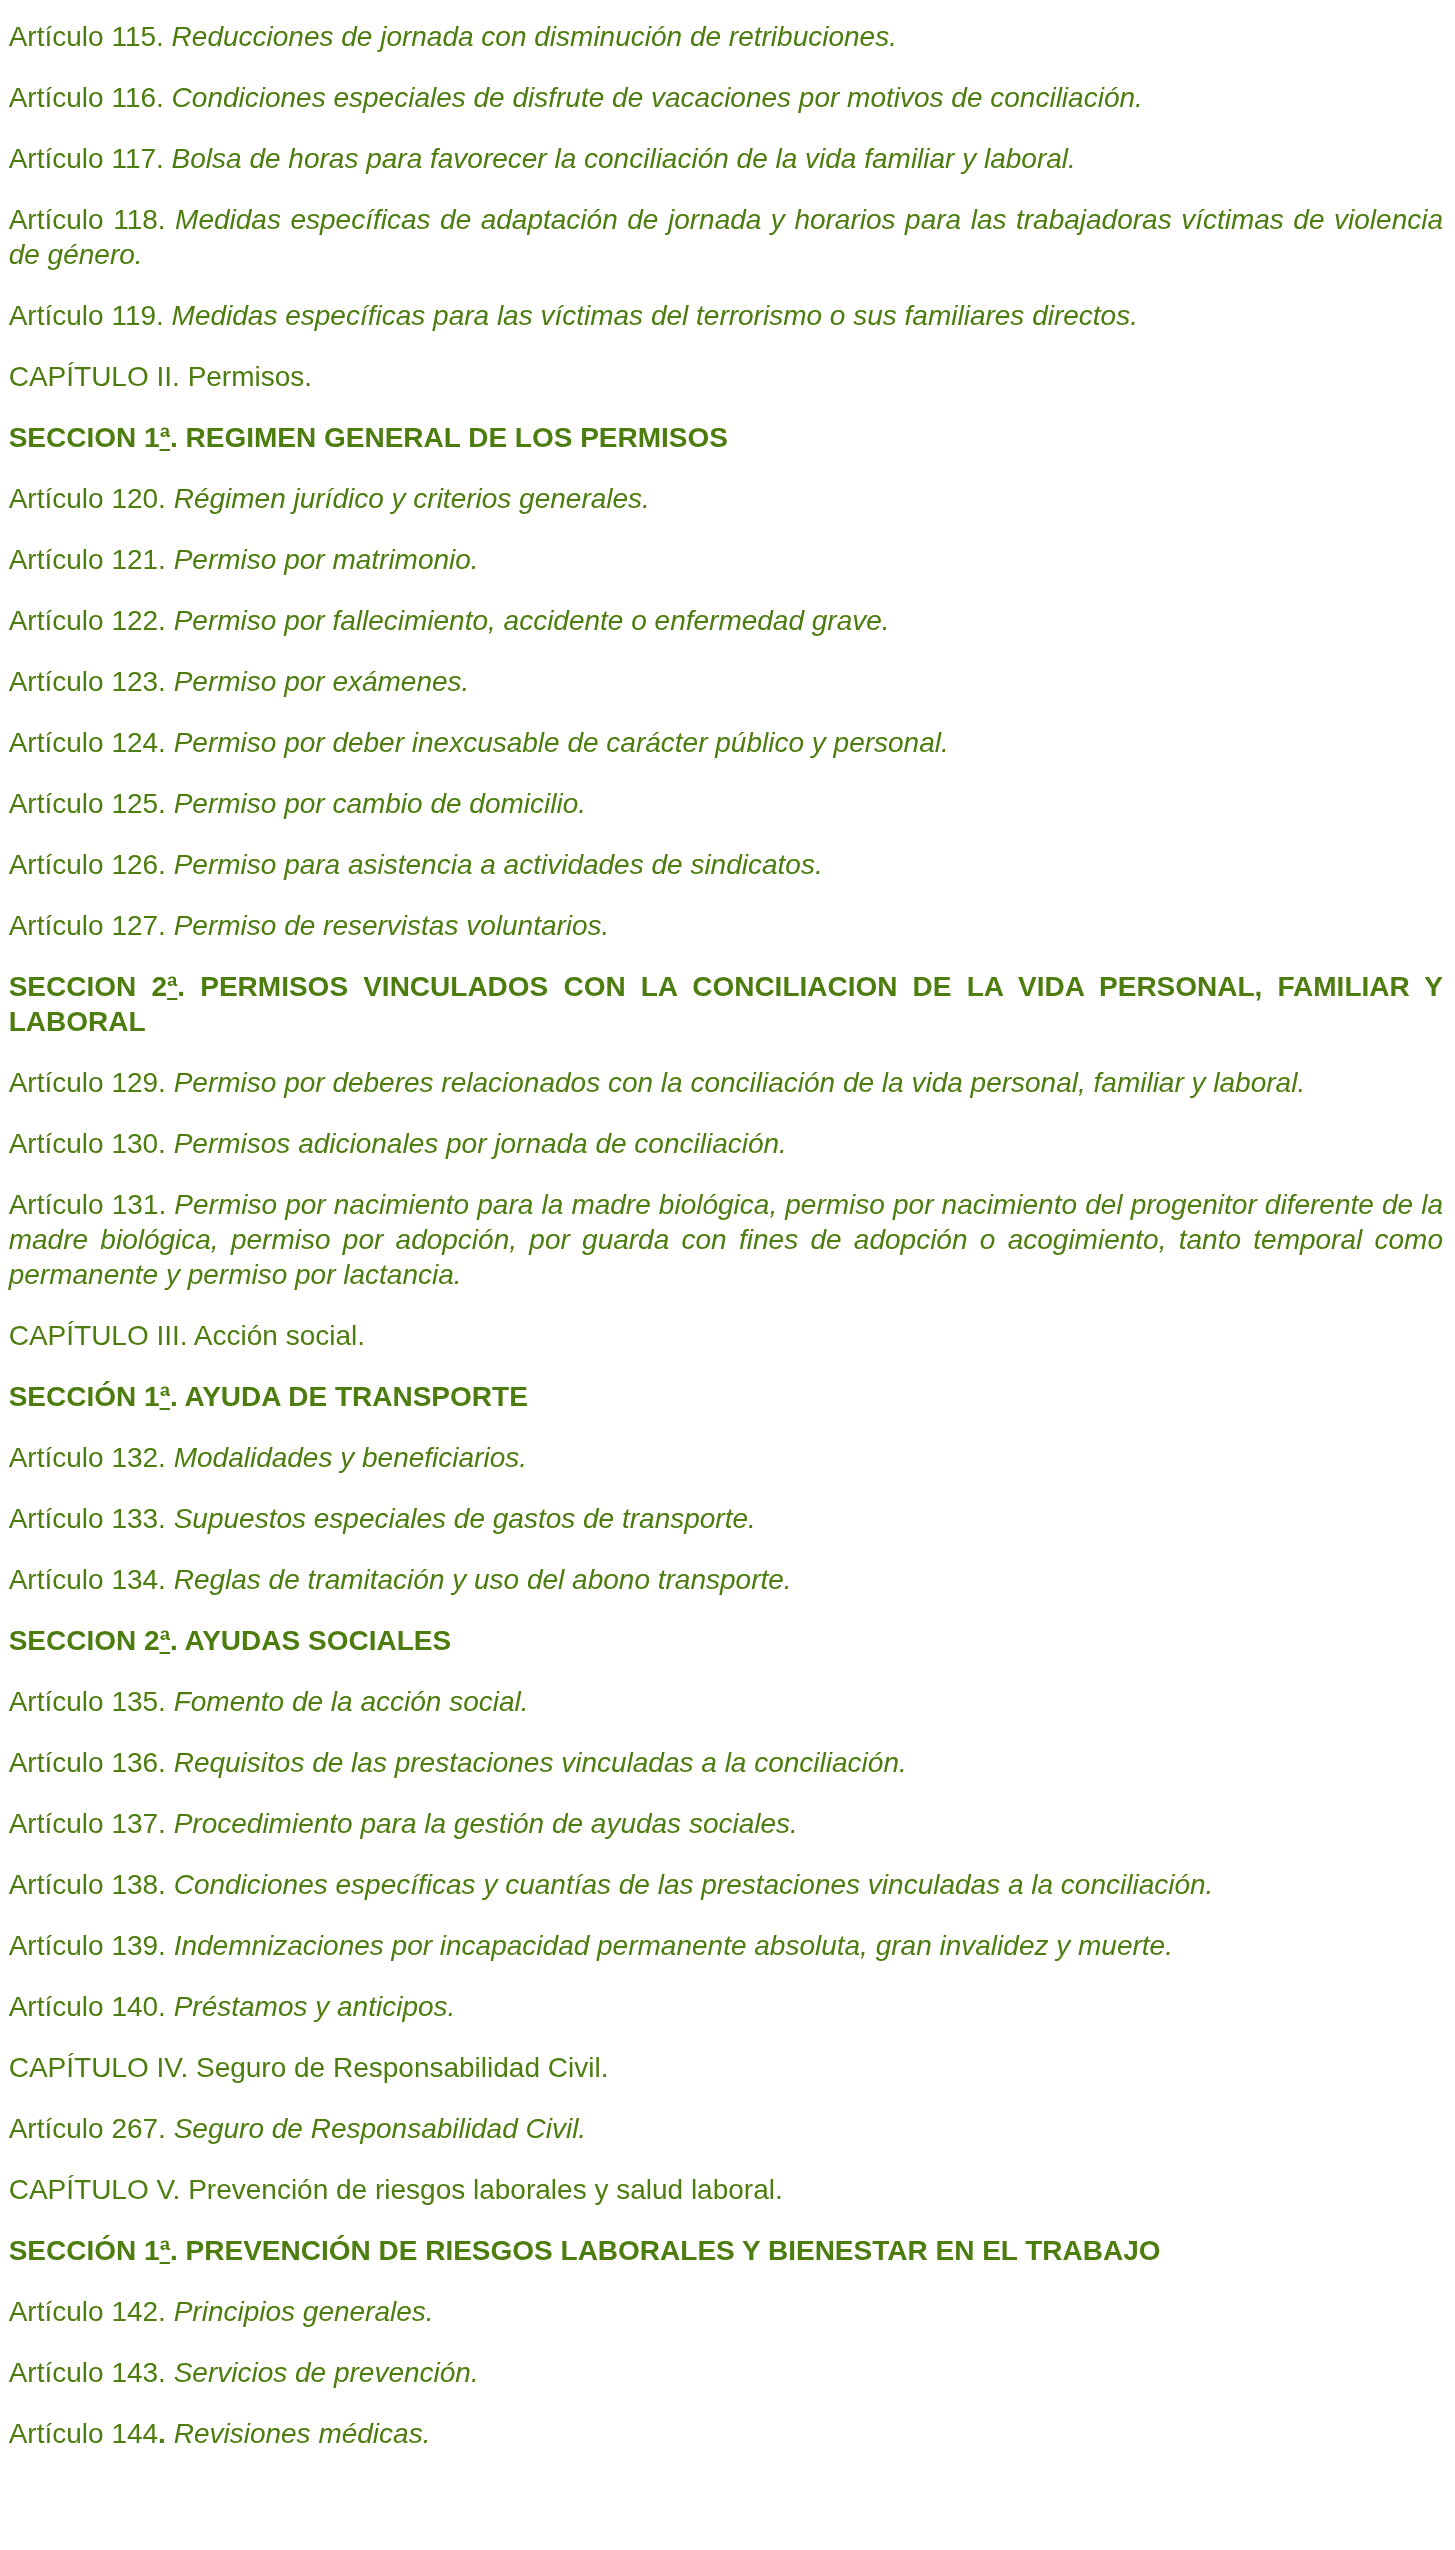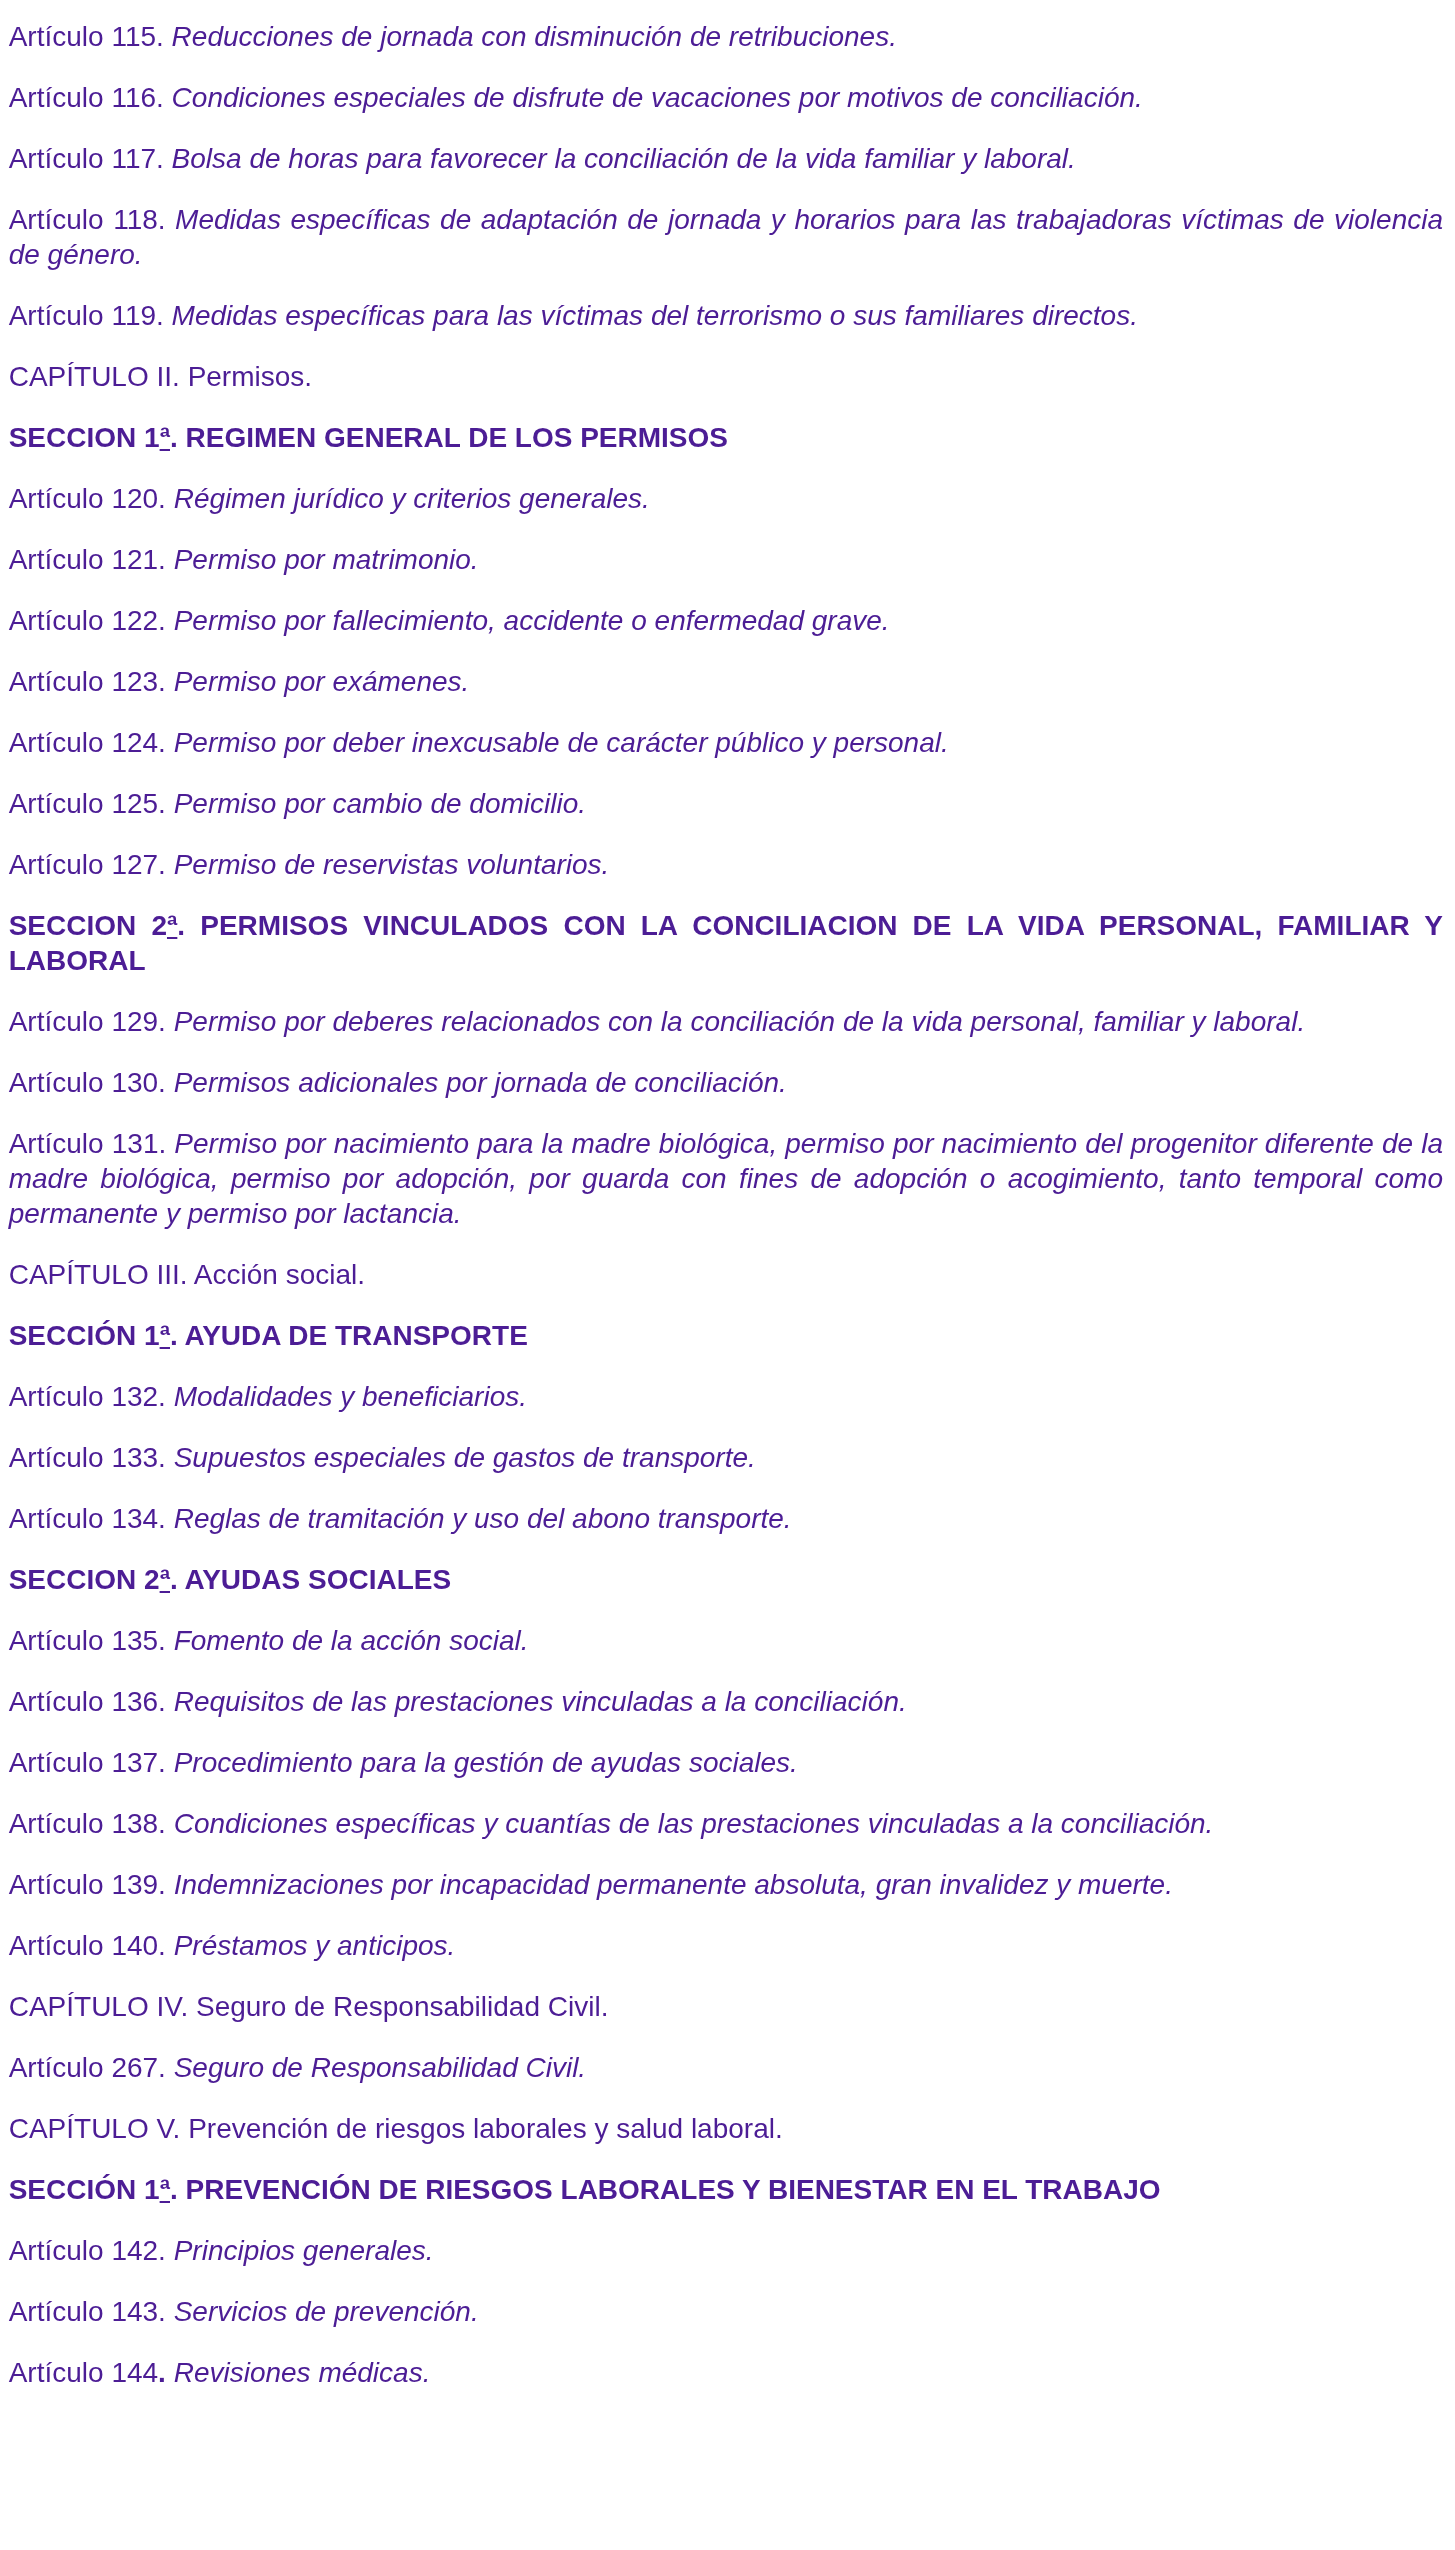--- a/index.html
+++ b/index.html
@@ -17,21 +17,21 @@
     font-family: "Liberation Sans", "DejaVu Sans", sans-serif;
   }
   .toc {
     width: 100%;
   }
   p.entry {
     margin: 0 0 26px 0;
     font-size: 28px;
     line-height: 35px;
     text-align: justify;
-    color: #4c1d95;
+    color: #4d7c0f;
   }
   .entry-label { font-style: normal; font-weight: normal; }
   .article-title { font-style: italic; font-weight: normal; }
   .chapter-title { font-style: normal; font-weight: normal; }
   .section-text { font-style: normal; font-weight: bold; }
   .ordinal { text-decoration: underline; }
   .bold-dot { font-weight: bold; }
 </style>
 </head>
 <body>
@@ -44,20 +44,21 @@
       <p class="entry entry-article"><span class="entry-label">Artículo 118.</span> <span class="article-title">Medidas específicas de adaptación de jornada y horarios para las trabajadoras víctimas de violencia de género.</span></p>
       <p class="entry entry-article"><span class="entry-label">Artículo 119.</span> <span class="article-title">Medidas específicas para las víctimas del terrorismo o sus familiares directos.</span></p>
       <p class="entry entry-chapter"><span class="entry-label">CAPÍTULO II.</span> <span class="chapter-title">Permisos.</span></p>
       <p class="entry entry-section"><span class="section-text">SECCION 1</span><span class="section-text ordinal">ª</span><span class="section-text">. REGIMEN GENERAL DE LOS PERMISOS</span></p>
       <p class="entry entry-article"><span class="entry-label">Artículo 120.</span> <span class="article-title">Régimen jurídico y criterios generales.</span></p>
       <p class="entry entry-article"><span class="entry-label">Artículo 121.</span> <span class="article-title">Permiso por matrimonio.</span></p>
       <p class="entry entry-article"><span class="entry-label">Artículo 122.</span> <span class="article-title">Permiso por fallecimiento, accidente o enfermedad grave.</span></p>
       <p class="entry entry-article"><span class="entry-label">Artículo 123.</span> <span class="article-title">Permiso por exámenes.</span></p>
       <p class="entry entry-article"><span class="entry-label">Artículo 124.</span> <span class="article-title">Permiso por deber inexcusable de carácter público y personal.</span></p>
       <p class="entry entry-article"><span class="entry-label">Artículo 125.</span> <span class="article-title">Permiso por cambio de domicilio.</span></p>
+      <p class="entry entry-article"><span class="entry-label">Artículo 126.</span> <span class="article-title">Permiso para asistencia a actividades de sindicatos.</span></p>
       <p class="entry entry-article"><span class="entry-label">Artículo 127.</span> <span class="article-title">Permiso de reservistas voluntarios.</span></p>
       <p class="entry entry-section"><span class="section-text">SECCION 2</span><span class="section-text ordinal">ª</span><span class="section-text">. PERMISOS VINCULADOS CON LA CONCILIACION DE LA VIDA PERSONAL, FAMILIAR Y LABORAL</span></p>
       <p class="entry entry-article"><span class="entry-label">Artículo 129.</span> <span class="article-title">Permiso por deberes relacionados con la conciliación de la vida personal, familiar y laboral.</span></p>
       <p class="entry entry-article"><span class="entry-label">Artículo 130.</span> <span class="article-title">Permisos adicionales por jornada de conciliación.</span></p>
       <p class="entry entry-article"><span class="entry-label">Artículo 131.</span> <span class="article-title">Permiso por nacimiento para la madre biológica, permiso por nacimiento del progenitor diferente de la madre biológica, permiso por adopción, por guarda con fines de adopción o acogimiento, tanto temporal como permanente y permiso por lactancia.</span></p>
       <p class="entry entry-chapter"><span class="entry-label">CAPÍTULO III.</span> <span class="chapter-title">Acción social.</span></p>
       <p class="entry entry-section"><span class="section-text">SECCIÓN 1</span><span class="section-text ordinal">ª</span><span class="section-text">. AYUDA DE TRANSPORTE</span></p>
       <p class="entry entry-article"><span class="entry-label">Artículo 132.</span> <span class="article-title">Modalidades y beneficiarios.</span></p>
       <p class="entry entry-article"><span class="entry-label">Artículo 133.</span> <span class="article-title">Supuestos especiales de gastos de transporte.</span></p>
       <p class="entry entry-article"><span class="entry-label">Artículo 134.</span> <span class="article-title">Reglas de tramitación y uso del abono transporte.</span></p>

